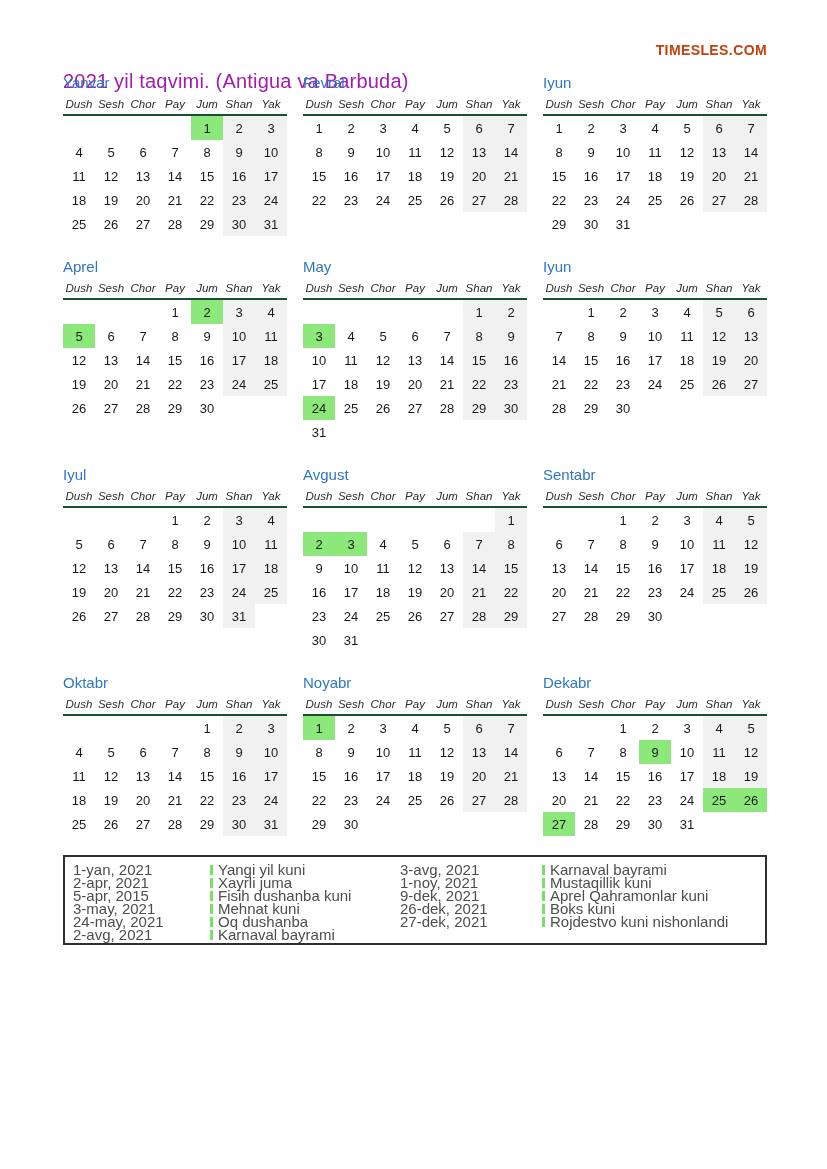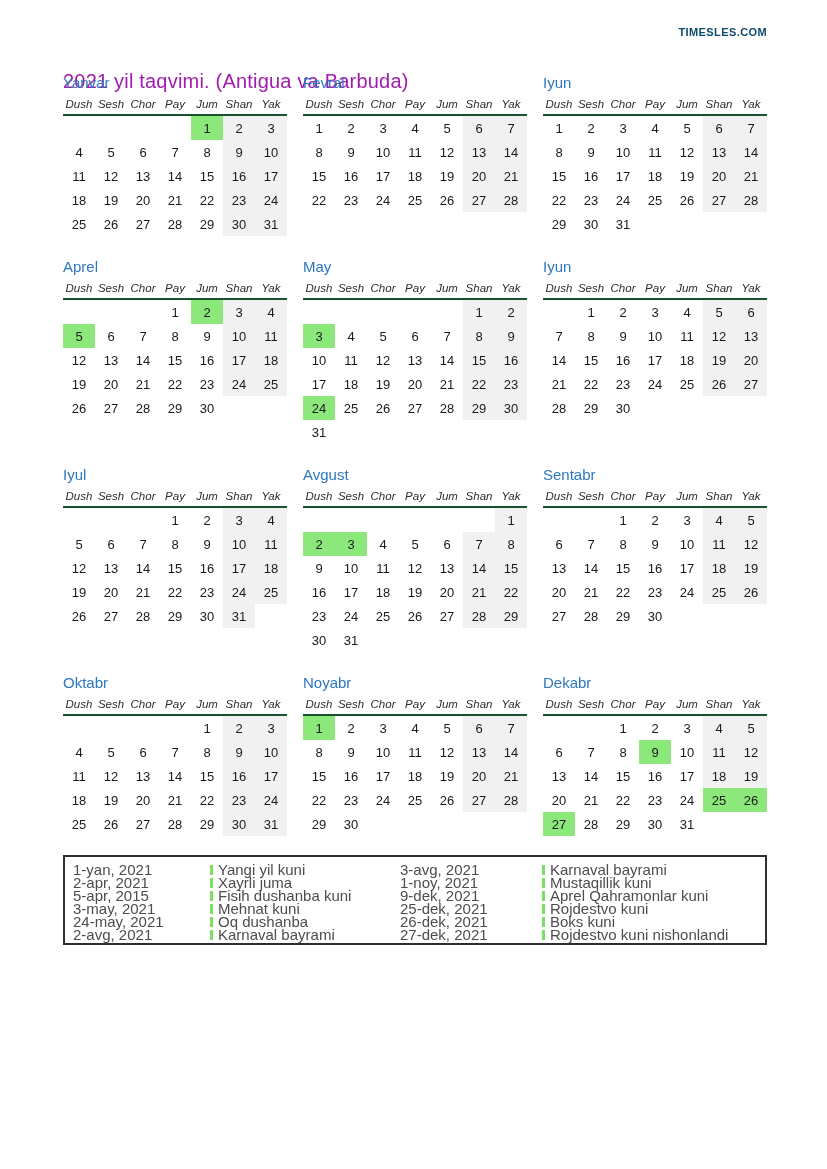--- a/index.html
+++ b/index.html
@@ -2,22 +2,22 @@
 <html><head>
 <meta charset="utf-8">
 <style>
   * { margin:0; padding:0; box-sizing:content-box; }
   html,body { width:827px; height:1169px; background:#ffffff;
               font-family:"Liberation Sans", sans-serif; position:relative; overflow:hidden; }
 
   
   .page-title { position:absolute; left:63px; top:22px; font-size:20px; font-weight:400;
                 color:#a21caf; letter-spacing:0.2px;margin-top:48px; }
-  .site-link  { position:absolute; right:60px; top:26px; font-size:11px; font-weight:700;
-                color:#0c4a6e; text-decoration:none; letter-spacing:0.4px; cursor:pointer; }
+  .site-link  { position:absolute; right:60px; top:42px; font-size:14px; font-weight:700;
+                color:#c2410c; text-decoration:none; letter-spacing:0.4px; cursor:pointer; }
 
   
   .cal-grid { position:absolute; left:63px; top:74px; width:704px;
               display:grid; grid-template-columns:repeat(3,224px); column-gap:16px; row-gap:22px; }
   .month { width:224px; }
   .month-title { text-align:left; font-size:15px; line-height:18px; margin-bottom:4px;
                  color:#2e77c0; }
   .month table { border-collapse:collapse; table-layout:fixed; width:224px; }
   .month th { width:32px; font-size:11.5px; font-weight:400; color:#2b2b2b;
               padding:2px 0 4px 0; text-align:center; }
@@ -859,25 +859,20 @@
         <span class="l-date">1-noy, 2021</span>
         <span class="l-bar"></span>
         <span class="l-label">Mustaqillik kuni</span>
       </div>
       <div class="legend-row">
         <span class="l-date">9-dek, 2021</span>
         <span class="l-bar"></span>
         <span class="l-label">Aprel Qahramonlar kuni</span>
       </div>
       <div class="legend-row">
-        <span class="l-date">25-dek, 2021</span>
-        <span class="l-bar"></span>
-        <span class="l-label">Rojdestvo kuni</span>
-      </div>
-      <div class="legend-row">
         <span class="l-date">26-dek, 2021</span>
         <span class="l-bar"></span>
         <span class="l-label">Boks kuni</span>
       </div>
       <div class="legend-row">
         <span class="l-date">27-dek, 2021</span>
         <span class="l-bar"></span>
         <span class="l-label">Rojdestvo kuni nishonlandi</span>
       </div>
     </div>

